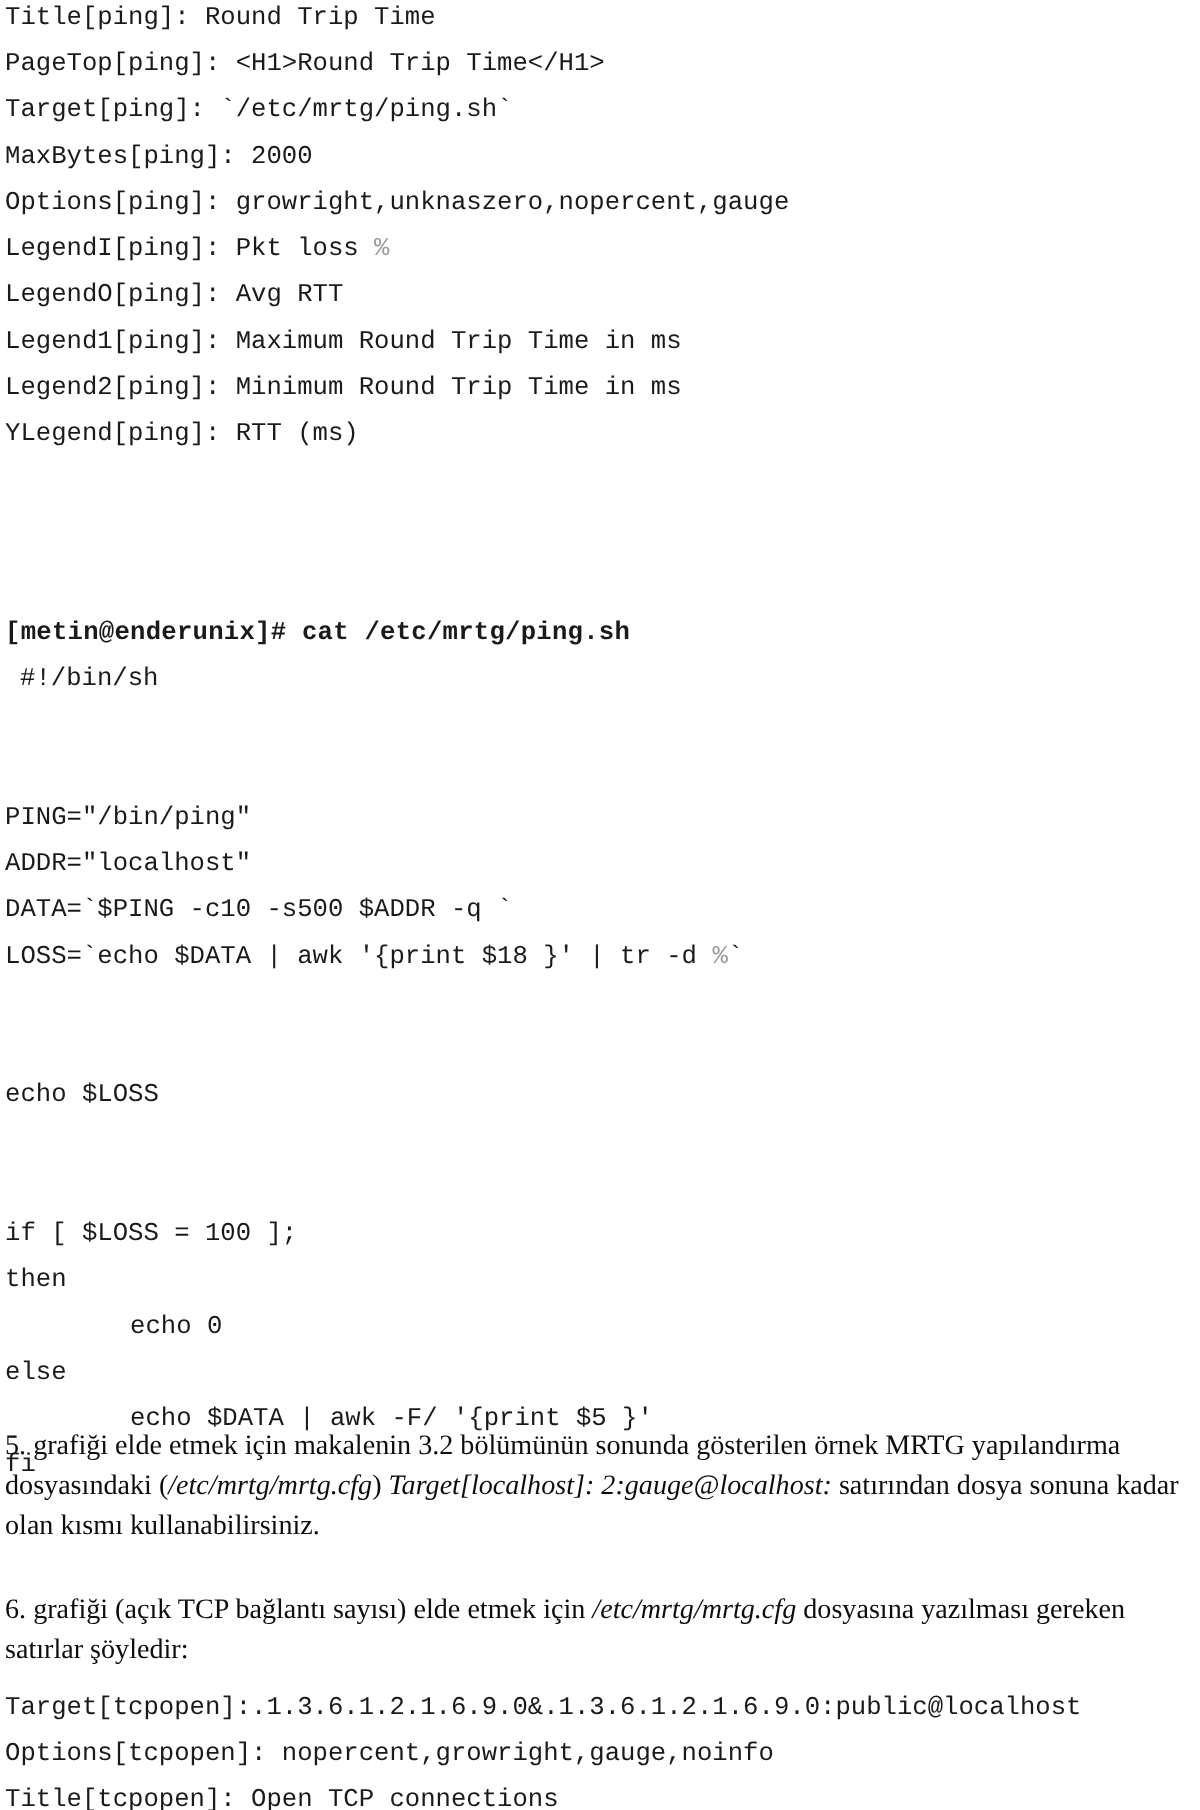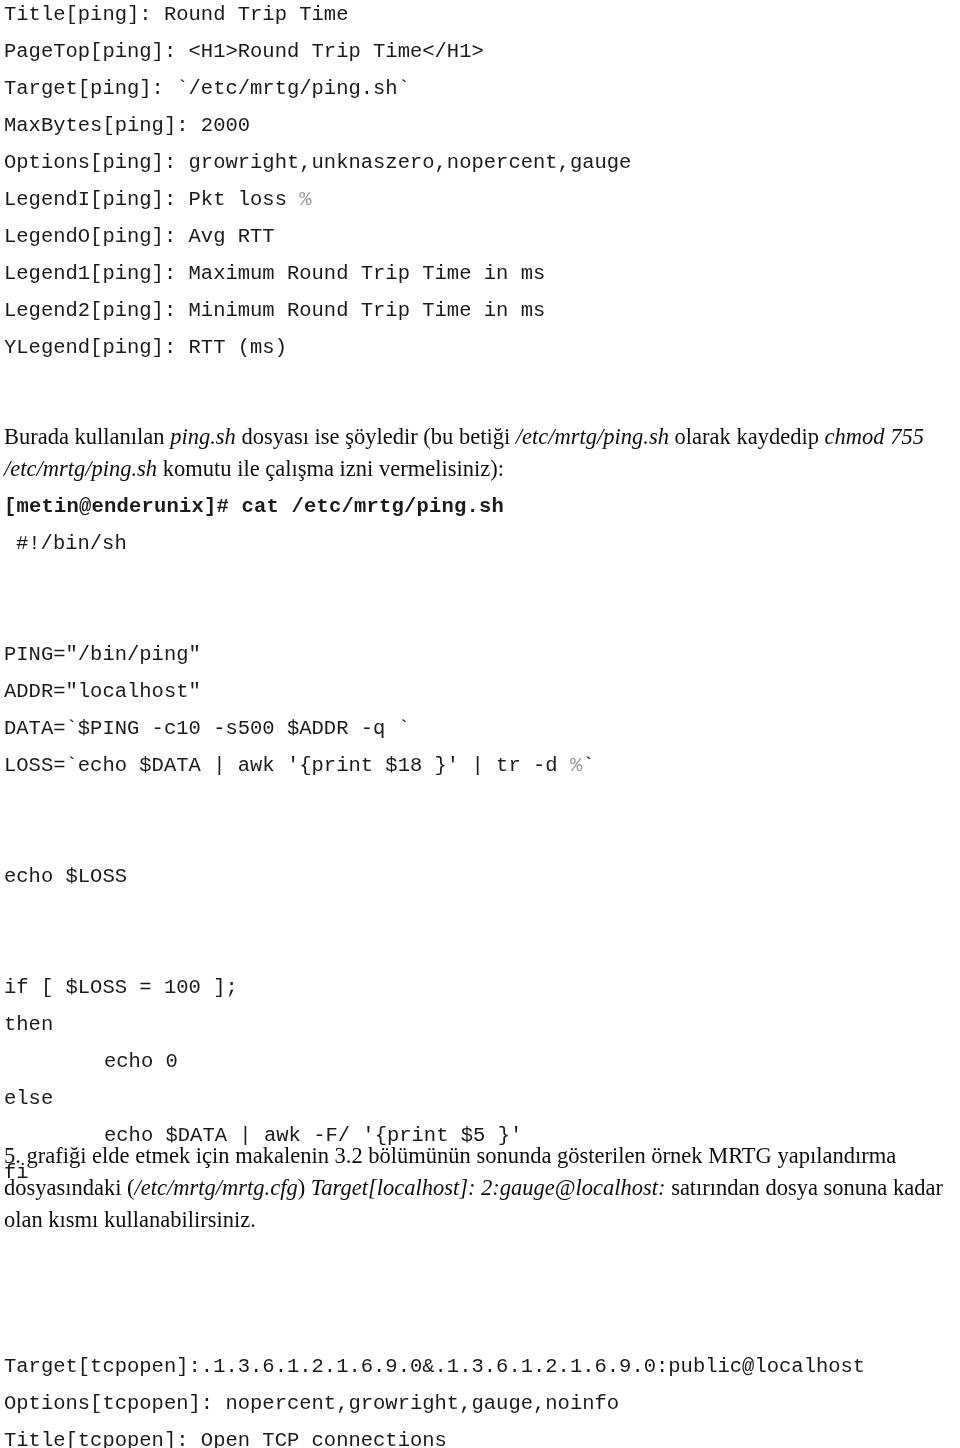--- a/index.html
+++ b/index.html
@@ -89,21 +89,20 @@
     <div class="code-line">Target[ping]: `/etc/mrtg/ping.sh`</div>
     <div class="code-line">MaxBytes[ping]: 2000</div>
     <div class="code-line">Options[ping]: growright,unknaszero,nopercent,gauge</div>
     <div class="code-line">LegendI[ping]: Pkt loss <span class="pct">%</span></div>
     <div class="code-line">LegendO[ping]: Avg RTT</div>
     <div class="code-line">Legend1[ping]: Maximum Round Trip Time in ms</div>
     <div class="code-line">Legend2[ping]: Minimum Round Trip Time in ms</div>
     <div class="code-line">YLegend[ping]: RTT (ms)</div>
   </div>
 
-  <p class="prose" id="para-ping"><span>Burada kullanılan </span><span class="it">ping.sh</span><span> dosyası ise şöyledir (bu betiği </span><span class="it">/etc/mrtg/ping.sh</span><span> olarak kaydedip </span><span class="it">chmod 755 /etc/mrtg/ping.sh</span><span> komutu ile çalışma izni vermelisiniz):</span></p>
 
   <div class="code-block" id="prompt-cat">
     <div class="code-line bold">[metin@enderunix]# cat /etc/mrtg/ping.sh</div>
   </div>
 
   <div class="code-block" id="script">
     <div class="code-line indent1">#!/bin/sh</div>
     <div class="code-line blank">&nbsp;</div>
     <div class="code-line blank">&nbsp;</div>
     <div class="code-line">PING="/bin/ping"</div>
@@ -118,20 +117,21 @@
     <div class="code-line">if [ $LOSS = 100 ];</div>
     <div class="code-line">then</div>
     <div class="code-line indent8">echo 0</div>
     <div class="code-line">else</div>
     <div class="code-line indent8">echo $DATA | awk -F/ '{print $5 }'</div>
     <div class="code-line">fi</div>
   </div>
 
   <p class="prose" id="para-5"><span>5. grafiği elde etmek için makalenin 3.2 bölümünün sonunda gösterilen örnek MRTG yapılandırma dosyasındaki (</span><span class="it">/etc/mrtg/mrtg.cfg</span><span>) </span><span class="it">Target[localhost]: 2:gauge@localhost:</span><span> satırından dosya sonuna kadar olan kısmı kullanabilirsiniz.</span></p>
 
+  <p class="prose" id="para-6"><span>6. grafiği (açık TCP bağlantı sayısı) elde etmek için </span><span class="it">/etc/mrtg/mrtg.cfg</span><span> dosyasına yazılması gereken satırlar şöyledir:</span></p>
 
   <div class="code-block" id="cfg-tcp">
     <div class="code-line">Target[tcpopen]:.1.3.6.1.2.1.6.9.0&amp;.1.3.6.1.2.1.6.9.0:public@localhost</div>
     <div class="code-line">Options[tcpopen]: nopercent,growright,gauge,noinfo</div>
     <div class="code-line">Title[tcpopen]: Open TCP connections</div>
   </div>
 
 </div>
 
 </body></html>

